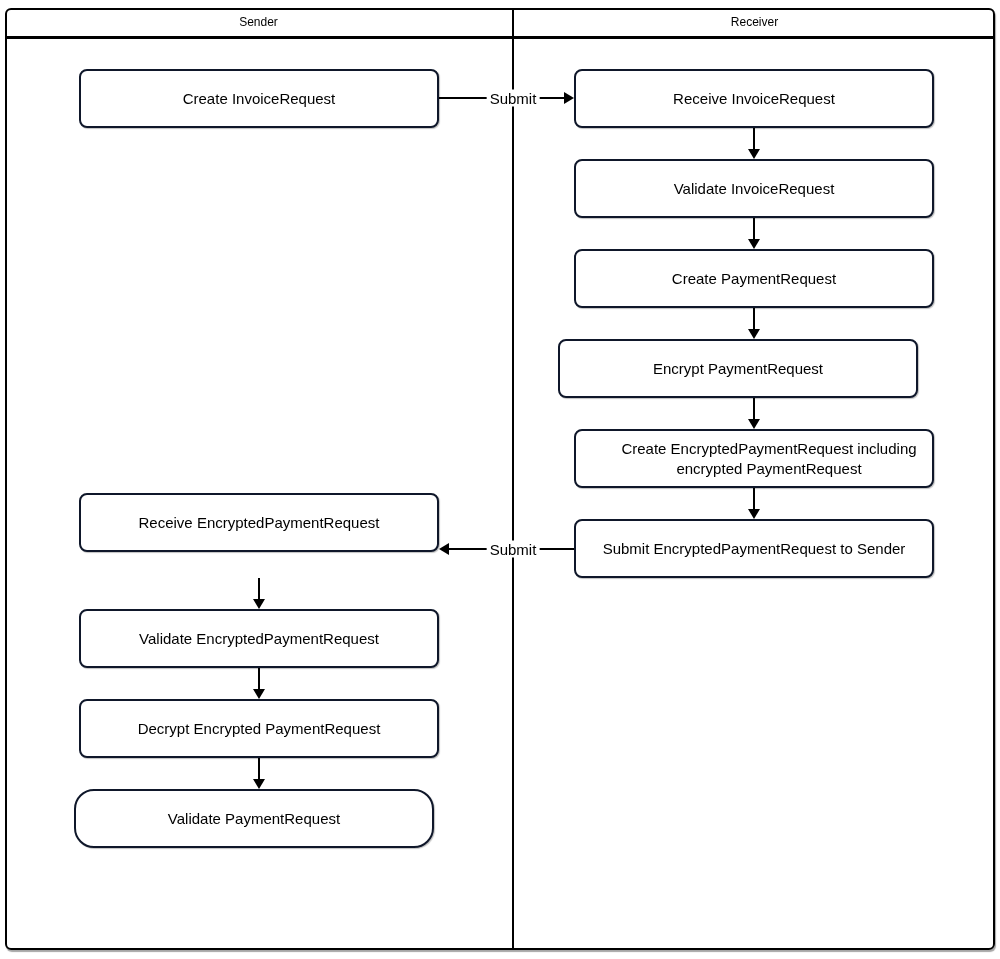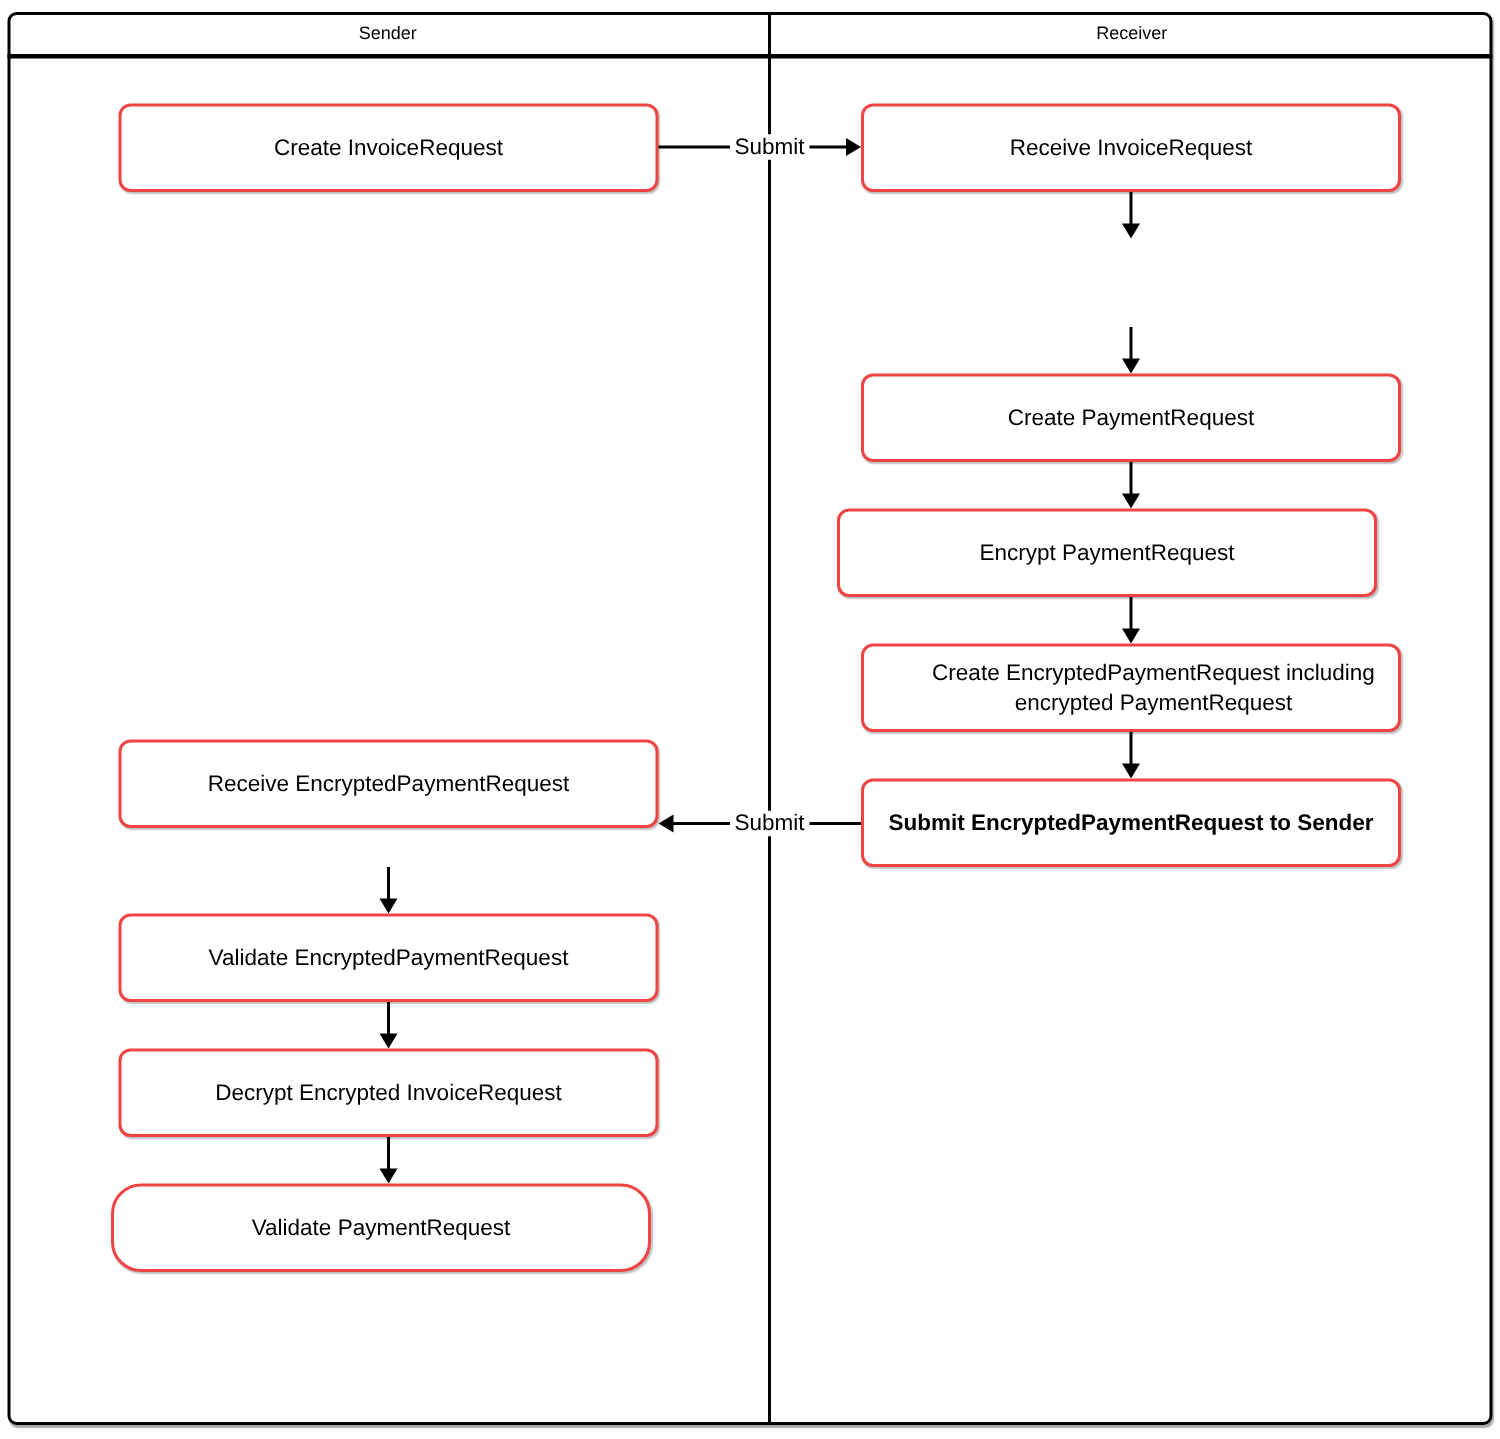--- a/index.html
+++ b/index.html
@@ -39,21 +39,21 @@
     line-height: 28px;
     text-align: center;
     font-size: 12px;
   }
   .lane-title.sender  { left: 5px;   width: 507px; }
   .lane-title.receiver{ left: 514px; width: 481px; }
   .node {
     position: absolute;
     width: 360px; height: 59px;
     box-sizing: border-box;
-    border: 2px solid #ef4444;
+    border: 2px solid #0f172a;
     border-radius: 8px;
     background: #fff;
     display: flex;
     align-items: center;
     justify-content: center;
     text-align: center;
     font-size: 15px;
     line-height: 1.3;
     padding: 0 14px;
     box-shadow: 1px 1px 1px rgba(0,0,0,0.25);
@@ -107,28 +107,29 @@
   <div class="frame"></div>
   <div class="header-sep"></div>
   <div class="lane-divider"></div>
 
   <div class="lane-title sender">Sender</div>
   <div class="lane-title receiver">Receiver</div>
 
   <div class="node" style="left:79px; top:69px;">Create InvoiceRequest</div>
   <div class="node" style="left:79px; top:493px;">Receive EncryptedPaymentRequest</div>
   <div class="node" style="left:79px; top:609px;">Validate EncryptedPaymentRequest</div>
-  <div class="node" style="left:79px; top:699px;">Decrypt Encrypted InvoiceRequest</div>
+  <div class="node" style="left:79px; top:699px;">Decrypt Encrypted PaymentRequest</div>
   <div class="node" style="left:74px; top:789px;border-radius:20px;">Validate PaymentRequest</div>
 
   <div class="node" style="left:574px; top:69px;">Receive InvoiceRequest</div>
+  <div class="node" style="left:574px; top:159px;">Validate InvoiceRequest</div>
   <div class="node" style="left:574px; top:249px;">Create PaymentRequest</div>
   <div class="node" style="left:558px; top:339px;">Encrypt PaymentRequest</div>
   <div class="node" style="left:574px; top:429px;padding-left:44px;">Create EncryptedPaymentRequest including encrypted PaymentRequest</div>
-  <div class="node" style="left:574px; top:519px;font-weight:bold;">Submit EncryptedPaymentRequest to Sender</div>
+  <div class="node" style="left:574px; top:519px;">Submit EncryptedPaymentRequest to Sender</div>
 
   <div class="varrow" style="left:748px; top:128px; height:31px;">
       <i class="vline"></i>
       <i class="vhead"></i>
     </div>
   <div class="varrow" style="left:748px; top:218px; height:31px;">
       <i class="vline"></i>
       <i class="vhead"></i>
     </div>
   <div class="varrow" style="left:748px; top:308px; height:31px;">

